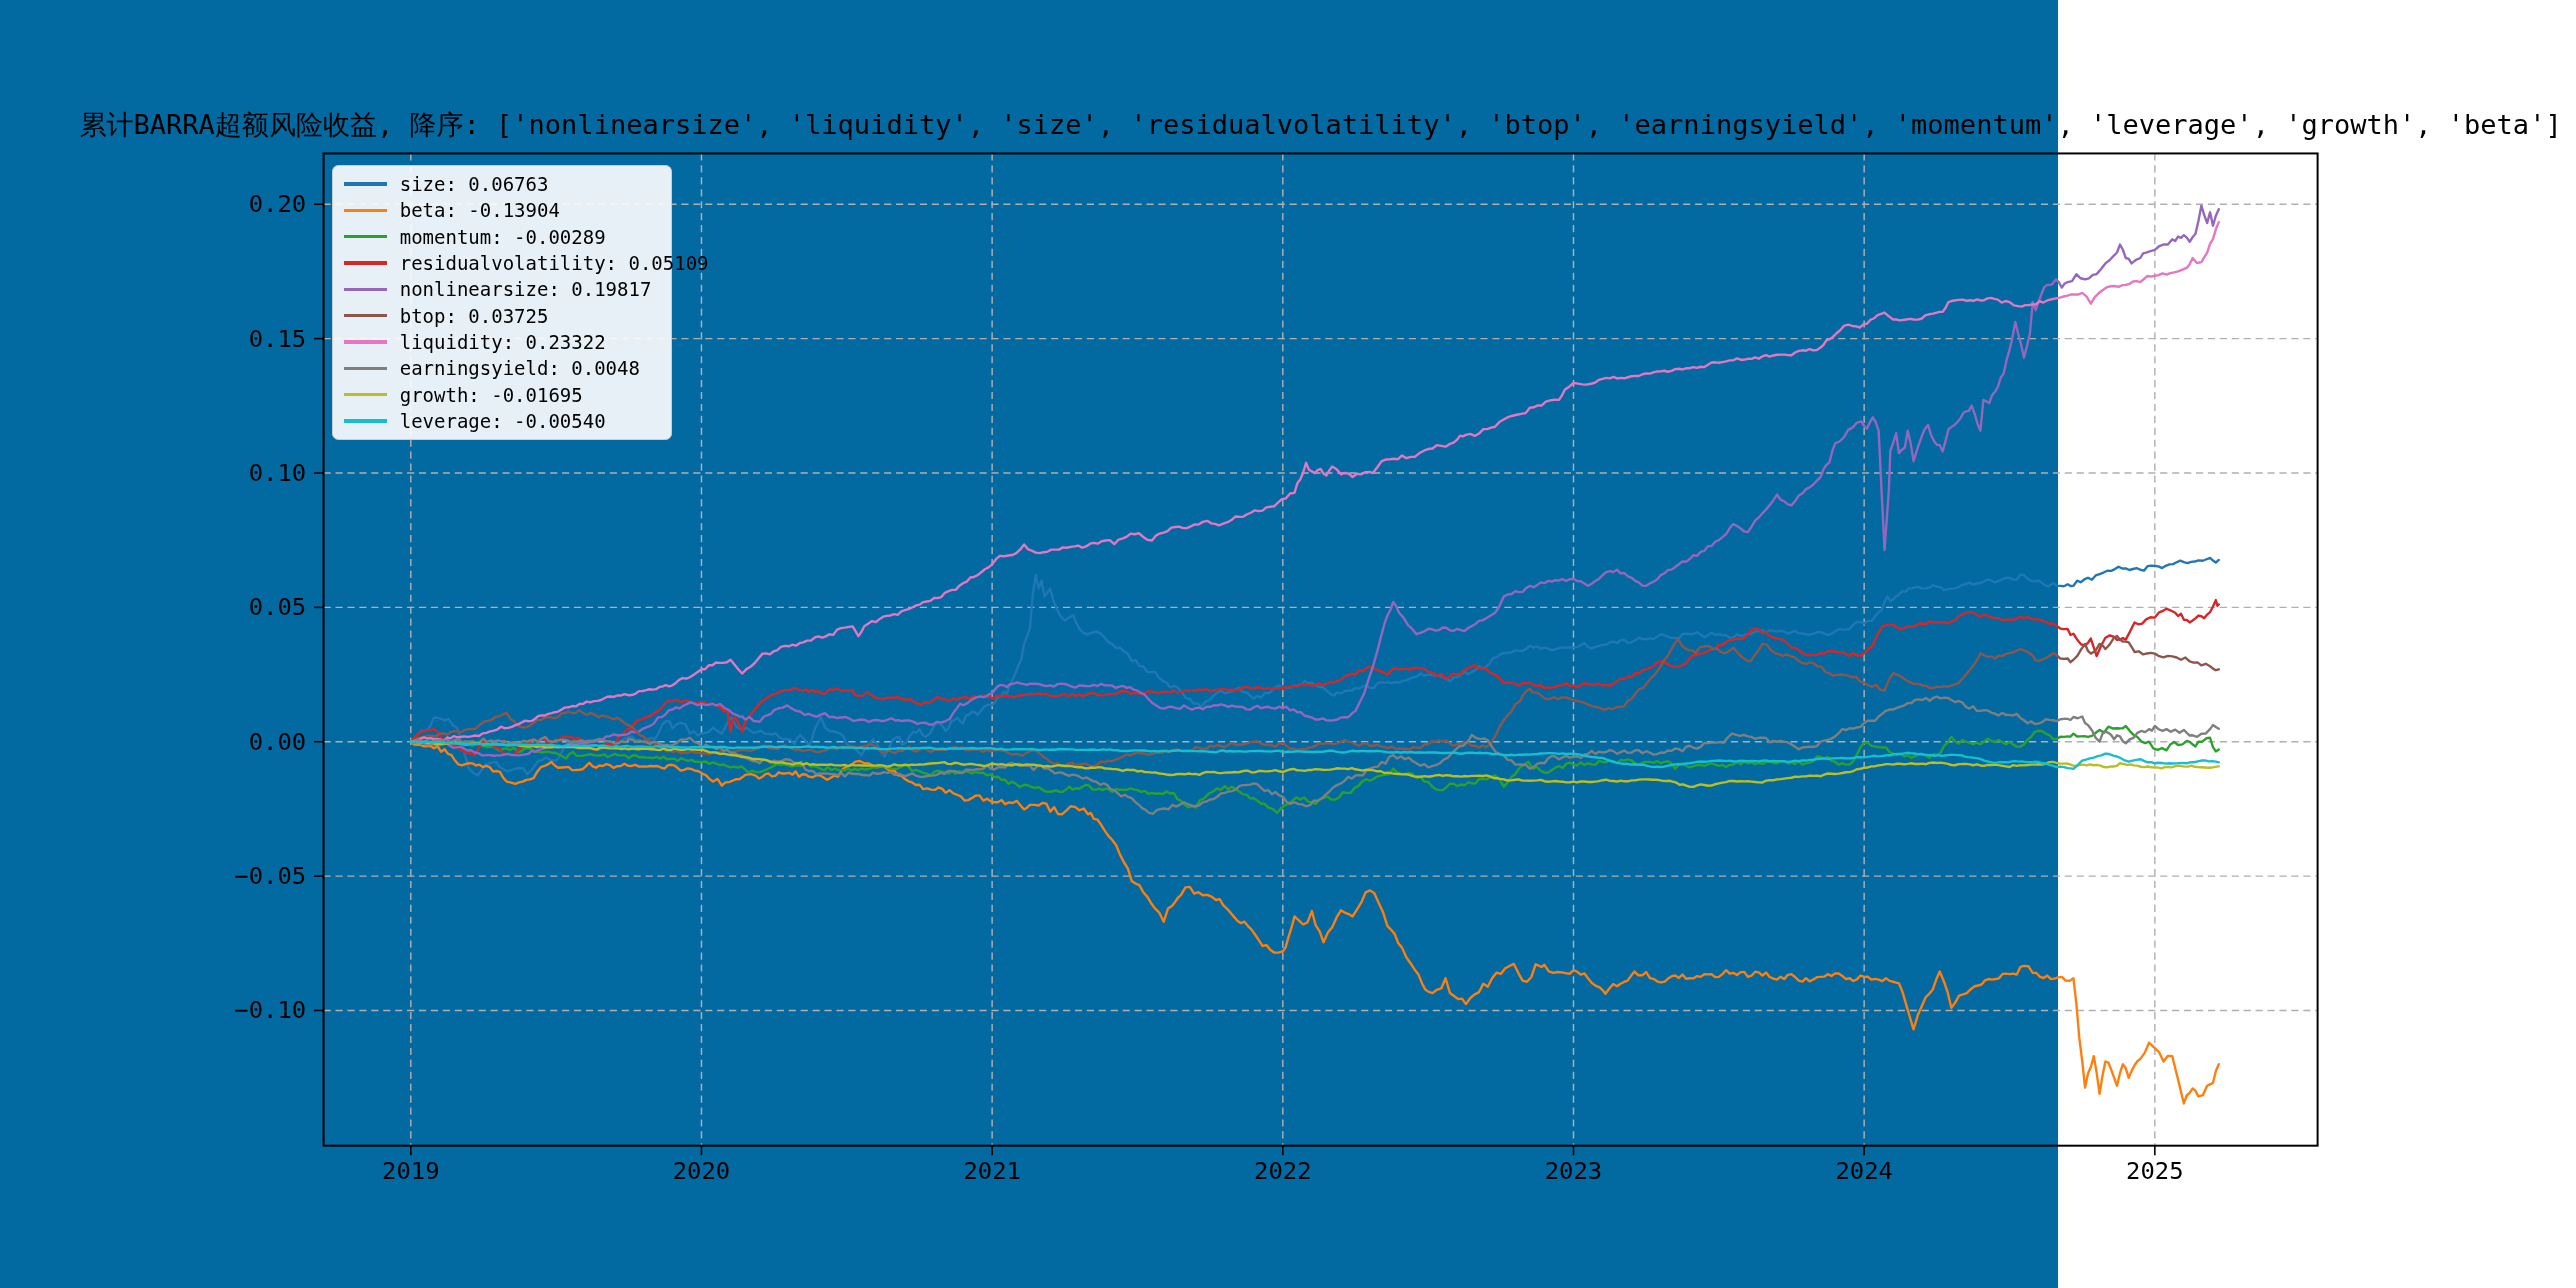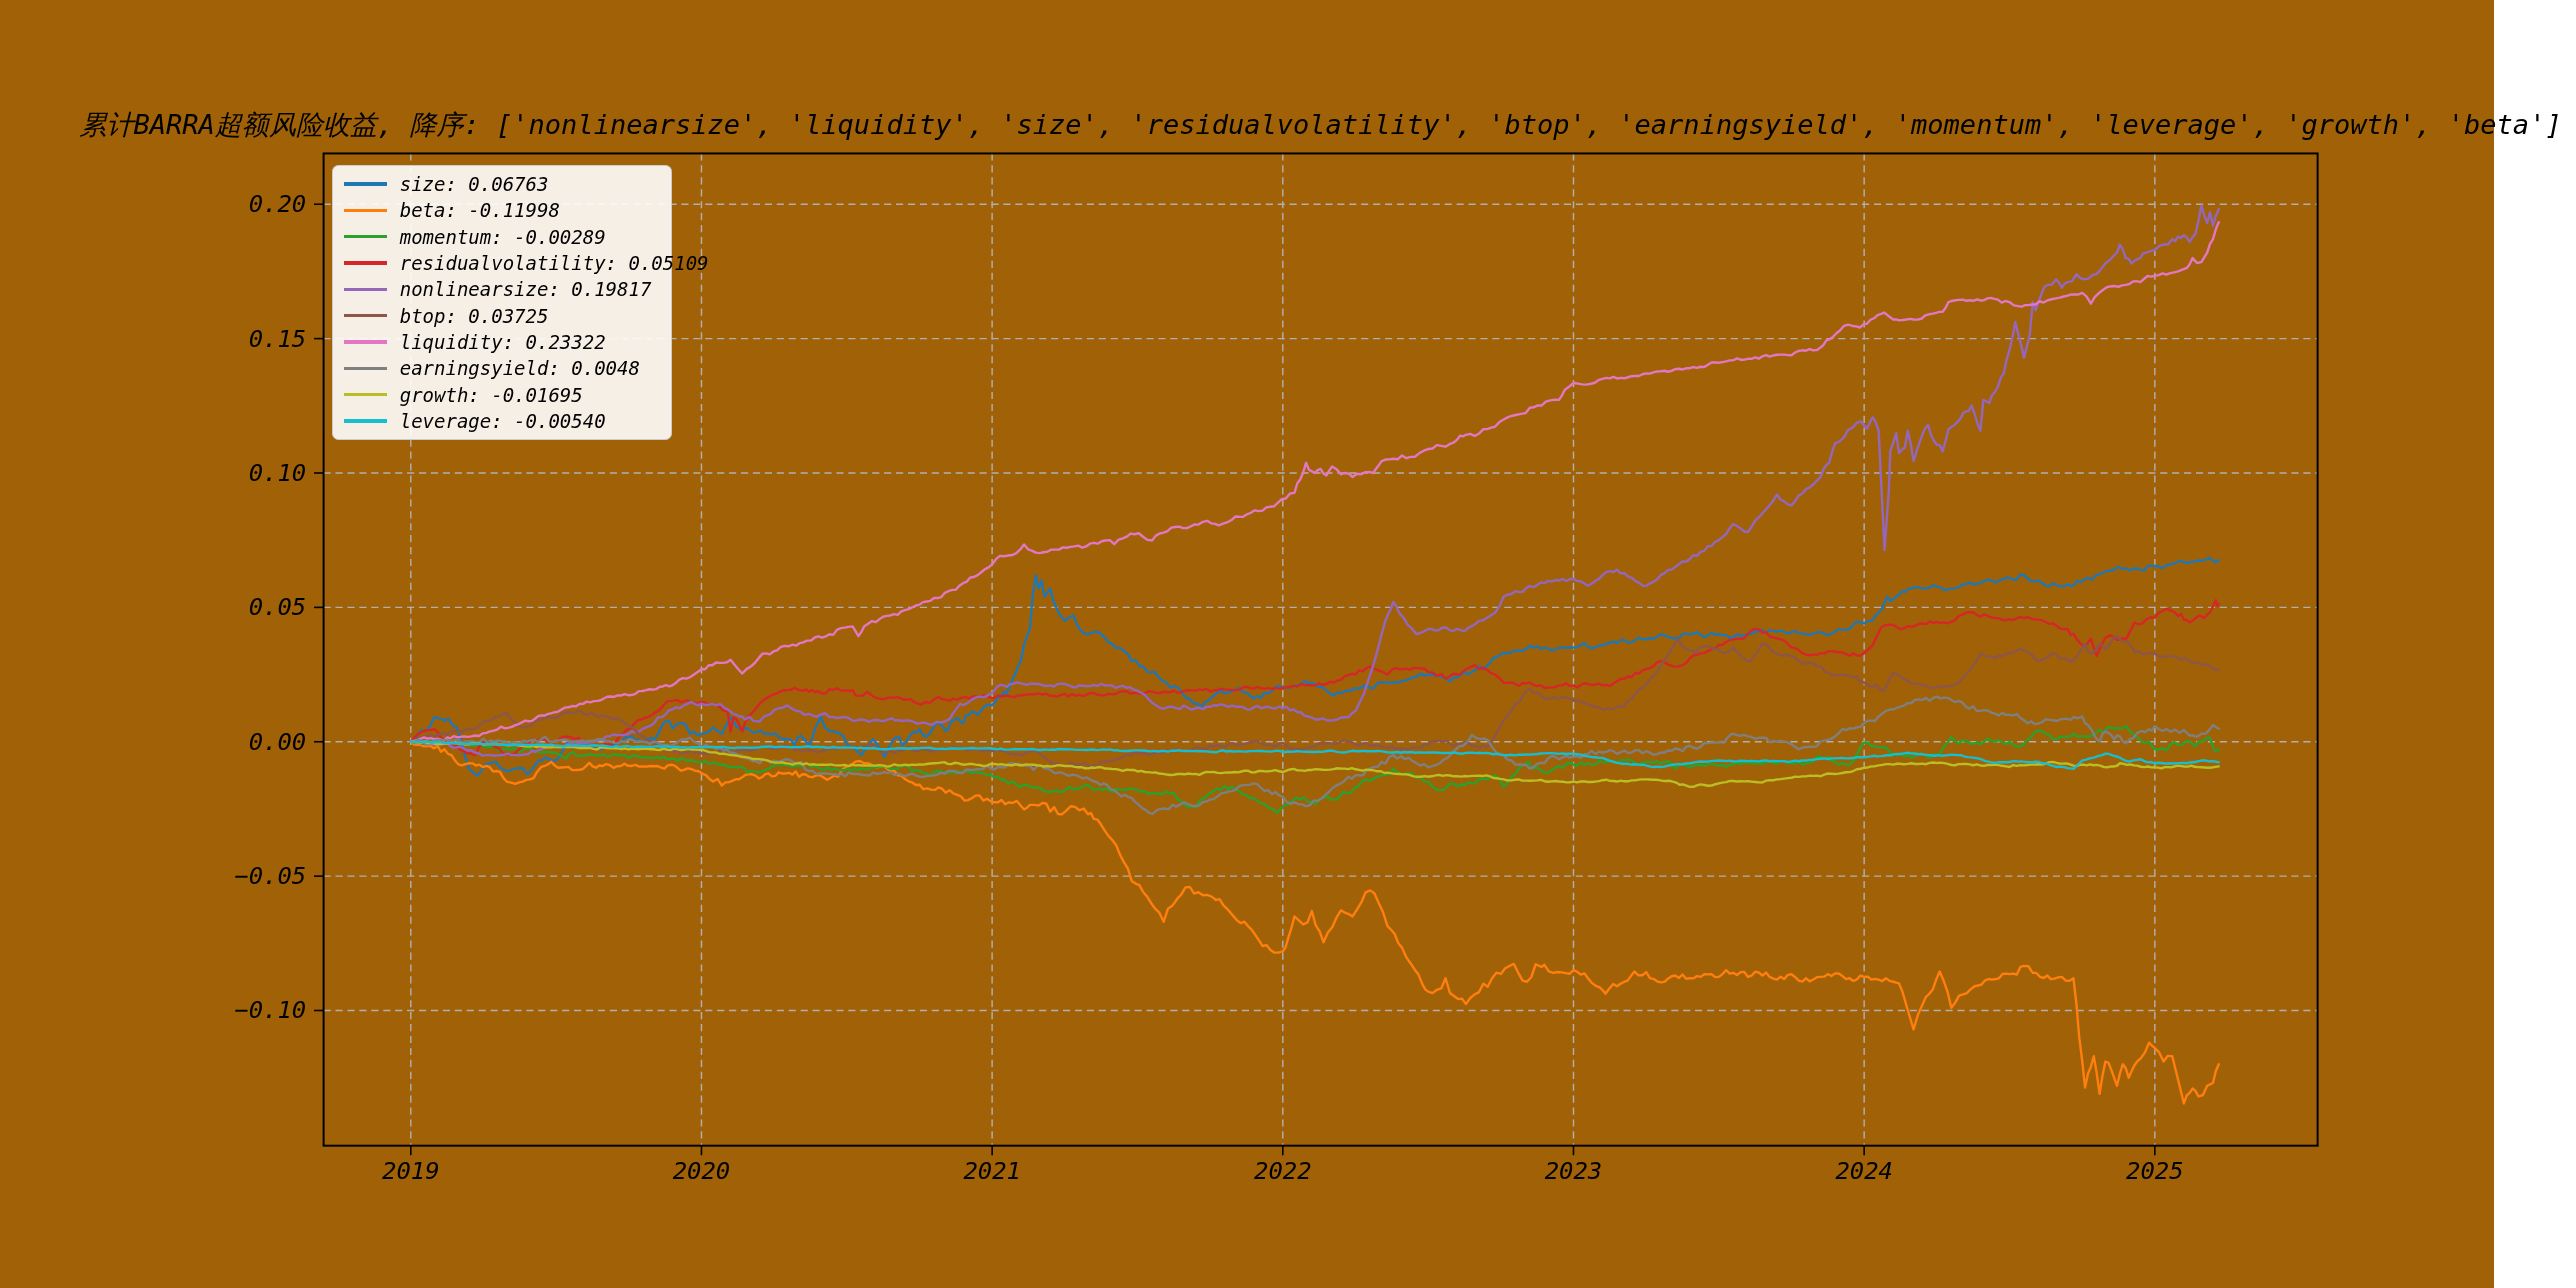--- a/index.html
+++ b/index.html
@@ -1,17 +1,17 @@
 <!DOCTYPE html>
 <html style="font-size:12.7px"><head>
 <meta charset="utf-8">
 <style>
   html,body{margin:0;padding:0;background:#ffffff;width:2576px;height:1288px;overflow:hidden;
     font-family:"DejaVu Sans Mono","Liberation Mono",monospace;}
-  #figure{position:relative;width:2494px;height:1288px;background:#a16207;font-style:italic;}
+  #figure{position:relative;width:2058px;height:1288px;background:#0369a1;}
   #chart-svg{position:absolute;left:0;top:0;}
   .tick-text{font-family:"DejaVu Sans Mono","Liberation Mono",monospace;font-size:30px;fill:#000000;}
   .title-text{font-family:"DejaVu Sans Mono","Liberation Mono",monospace;font-size:34px;fill:#000000;}
   #legend-box{position:absolute;left:332px;top:165px;width:340px;height:275px;
     background:rgba(255,255,255,0.9);border:1.6px solid #cccccc;border-radius:6.4px;box-sizing:border-box;
     display:flex;flex-direction:column;justify-content:space-around;padding:4.8px 0;}
   .legend-row{display:flex;align-items:center;height:25.4px;}
   .legend-swatch{width:43px;height:3.2px;margin-left:11px;margin-right:12.7px;flex:0 0 auto;}
   .legend-label{font-size:19px;color:#000000;white-space:pre;}
 </style>
@@ -89,21 +89,21 @@
       </g>
   </svg>
 
   <div id="legend-box">
       <div class="legend-row">
         <div class="legend-swatch" style="background: rgb(31, 119, 180);"></div>
         <div class="legend-label">size: 0.06763</div>
       </div>
       <div class="legend-row">
         <div class="legend-swatch" style="background: rgb(255, 127, 14);"></div>
-        <div class="legend-label">beta: -0.11998</div>
+        <div class="legend-label">beta: -0.13904</div>
       </div>
       <div class="legend-row">
         <div class="legend-swatch" style="background: rgb(44, 160, 44);"></div>
         <div class="legend-label">momentum: -0.00289</div>
       </div>
       <div class="legend-row">
         <div class="legend-swatch" style="background: rgb(214, 39, 40);"></div>
         <div class="legend-label">residualvolatility: 0.05109</div>
       </div>
       <div class="legend-row">

